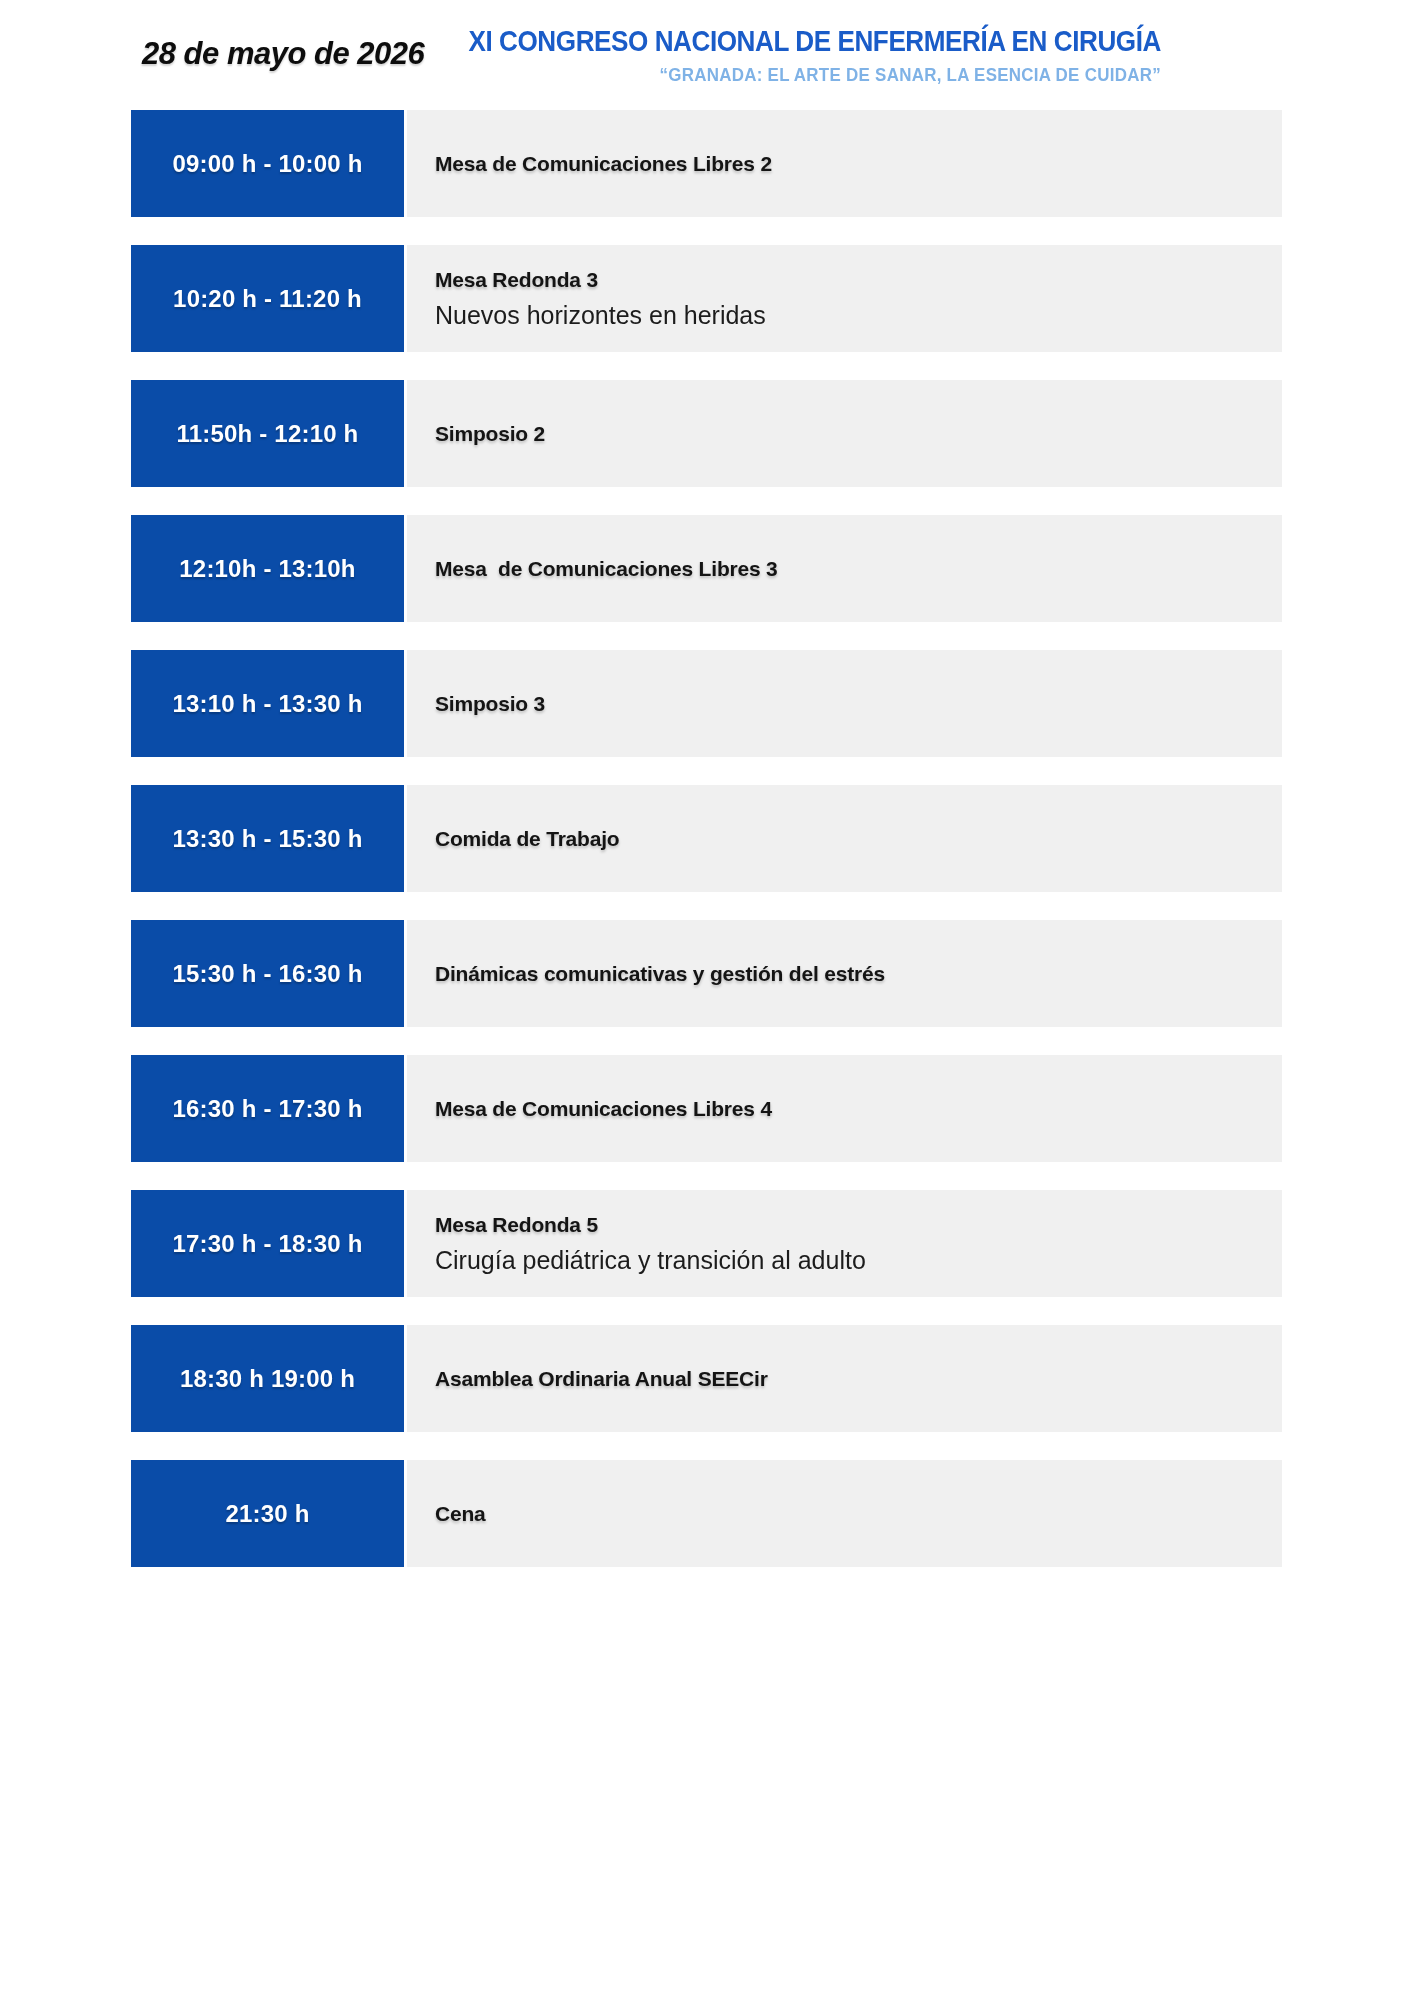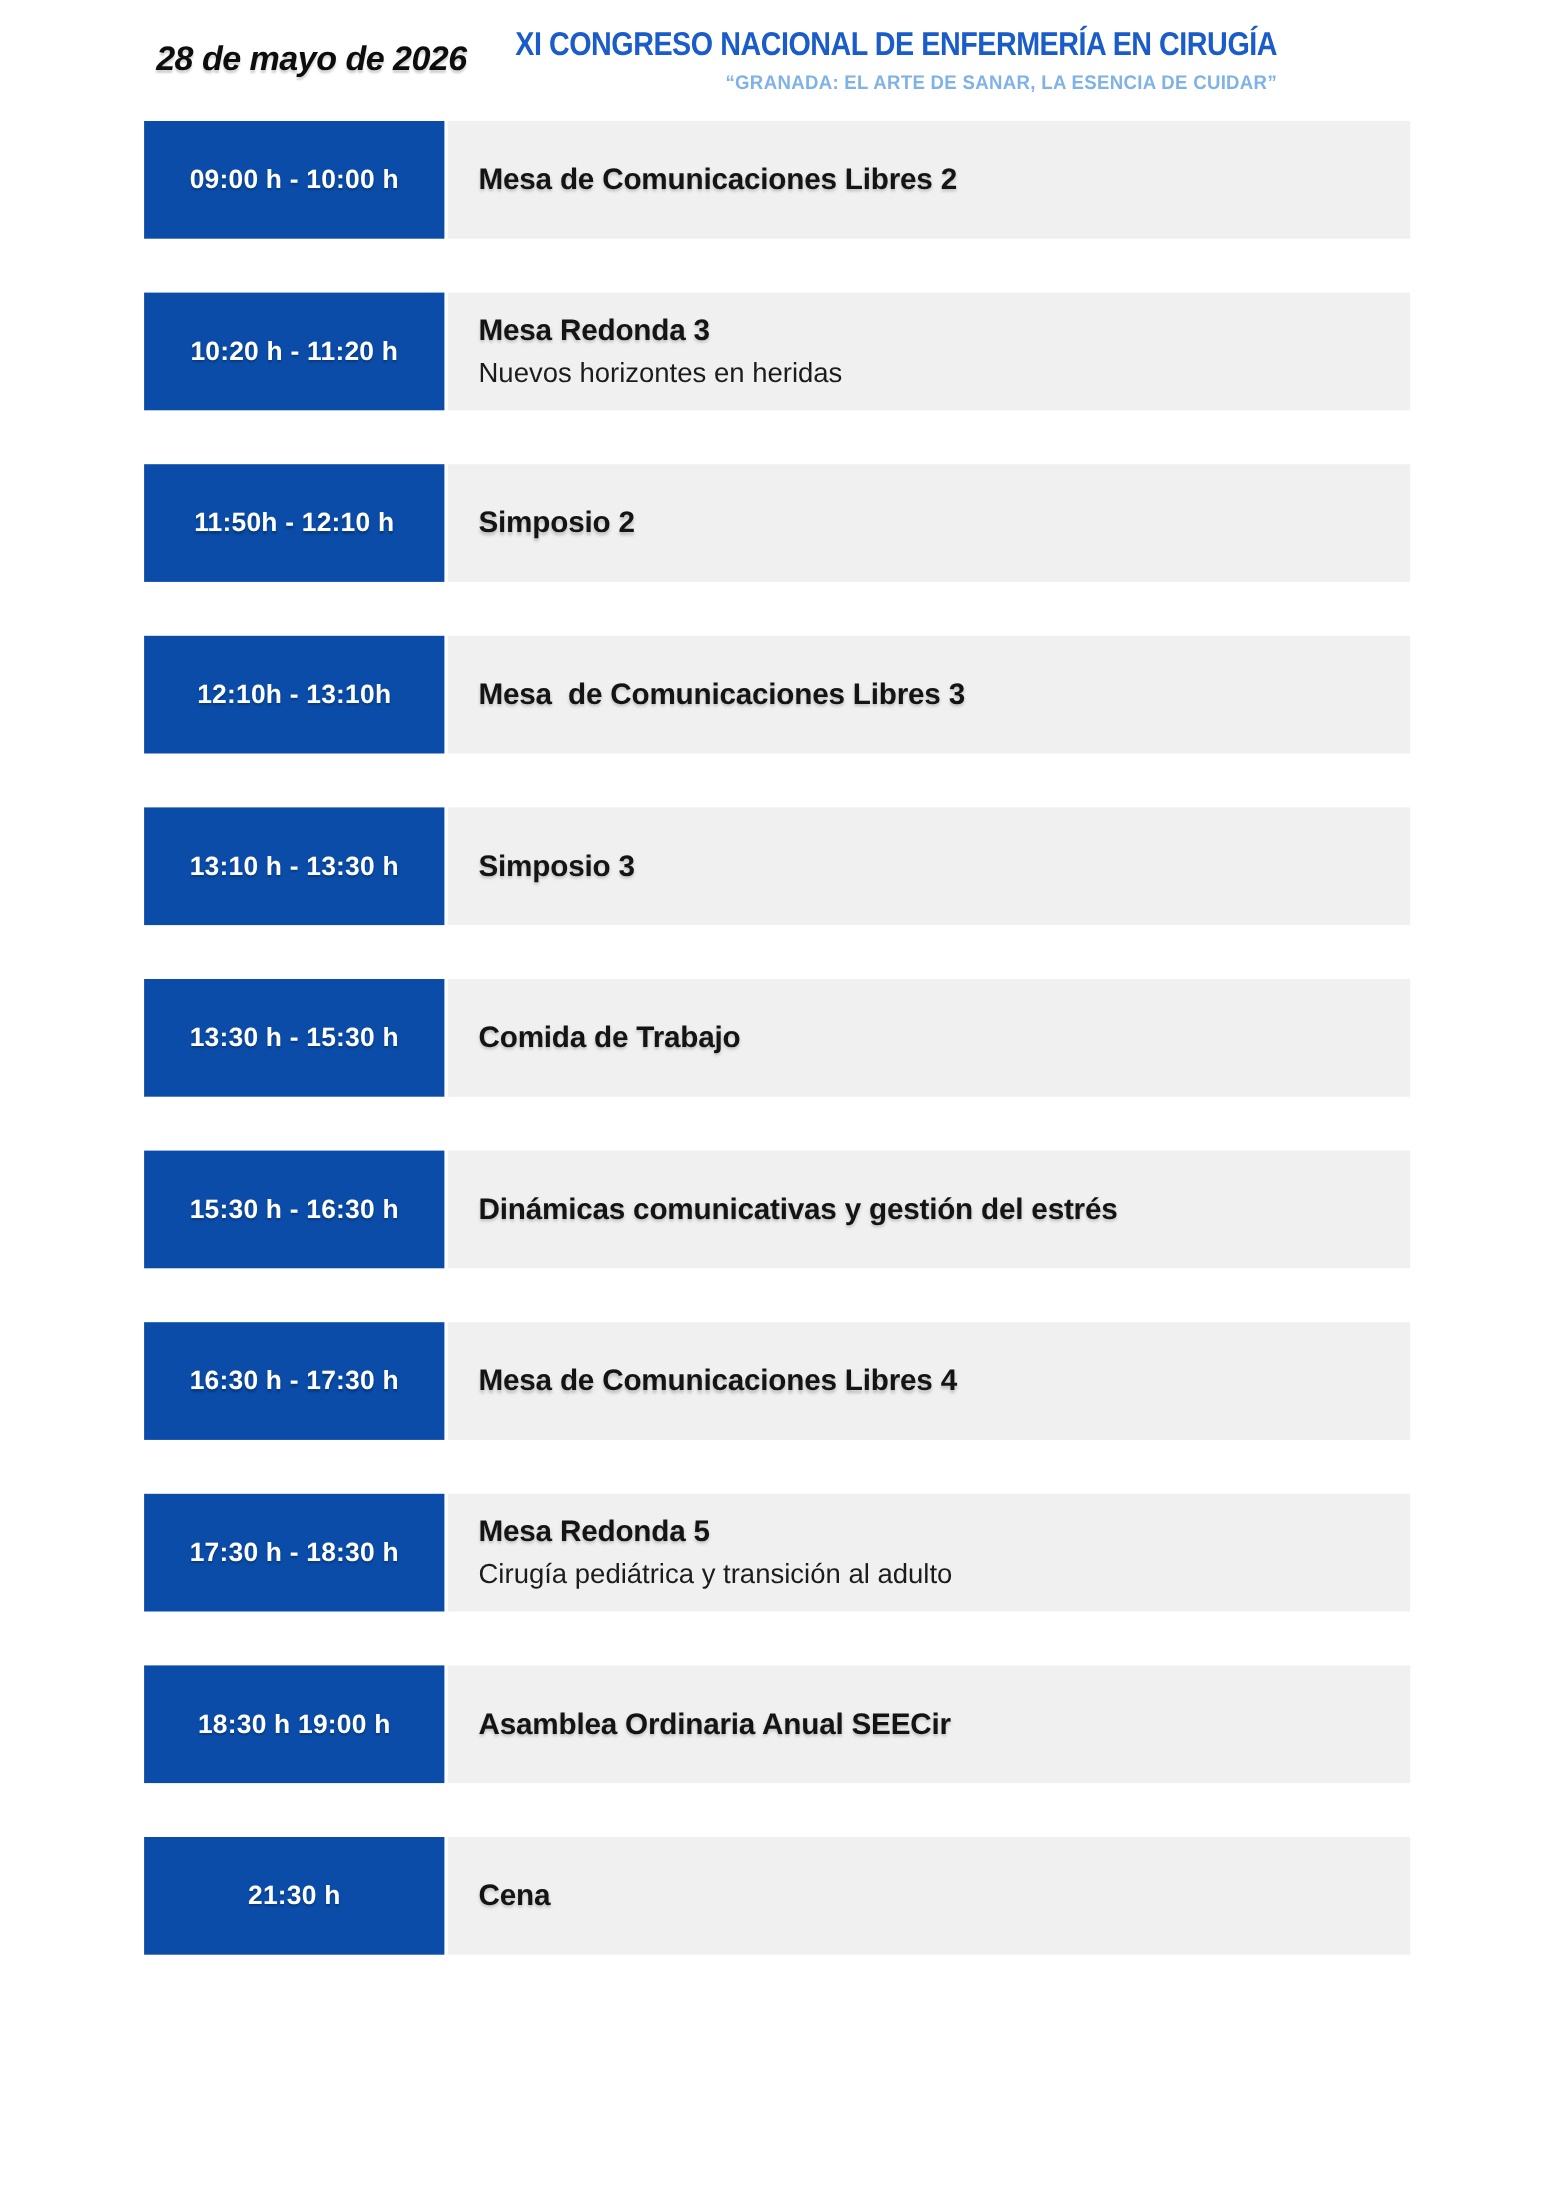--- a/index.html
+++ b/index.html
@@ -53,21 +53,21 @@
     transform: scaleX(0.94);
     transform-origin: 100% 50%;
   }
   .schedule {
     position: absolute;
     left: 131px;
     top: 110px;
     width: 1151px;
     display: flex;
     flex-direction: column;
-    gap: 49px;
+    gap: 28px;
   }
   .row {
     display: flex;
     height: 107px;
   }
   .time-box {
     flex: 0 0 273px;
     width: 273px;
     background: var(--block-blue, #0A4CA8);
     color: #ffffff;
@@ -86,21 +86,21 @@
     flex: 1;
     margin-left: 3px;
     background: var(--row-gray, #F0F0F0);
     display: flex;
     flex-direction: column;
     justify-content: center;
     padding-left: 28px;
     padding-right: 10px;
   }
   .event-title {
-    font-size: 27px;
+    font-size: 21px;
     font-weight: bold;
     color: #141414;
     letter-spacing: -0.2px;
     text-shadow: 0 2px 3px rgba(0,0,0,0.22);
     white-space: pre-wrap;
   }
   .event-subtitle {
     font-size: 25px;
     font-weight: normal;
     color: #1c1c1c;

